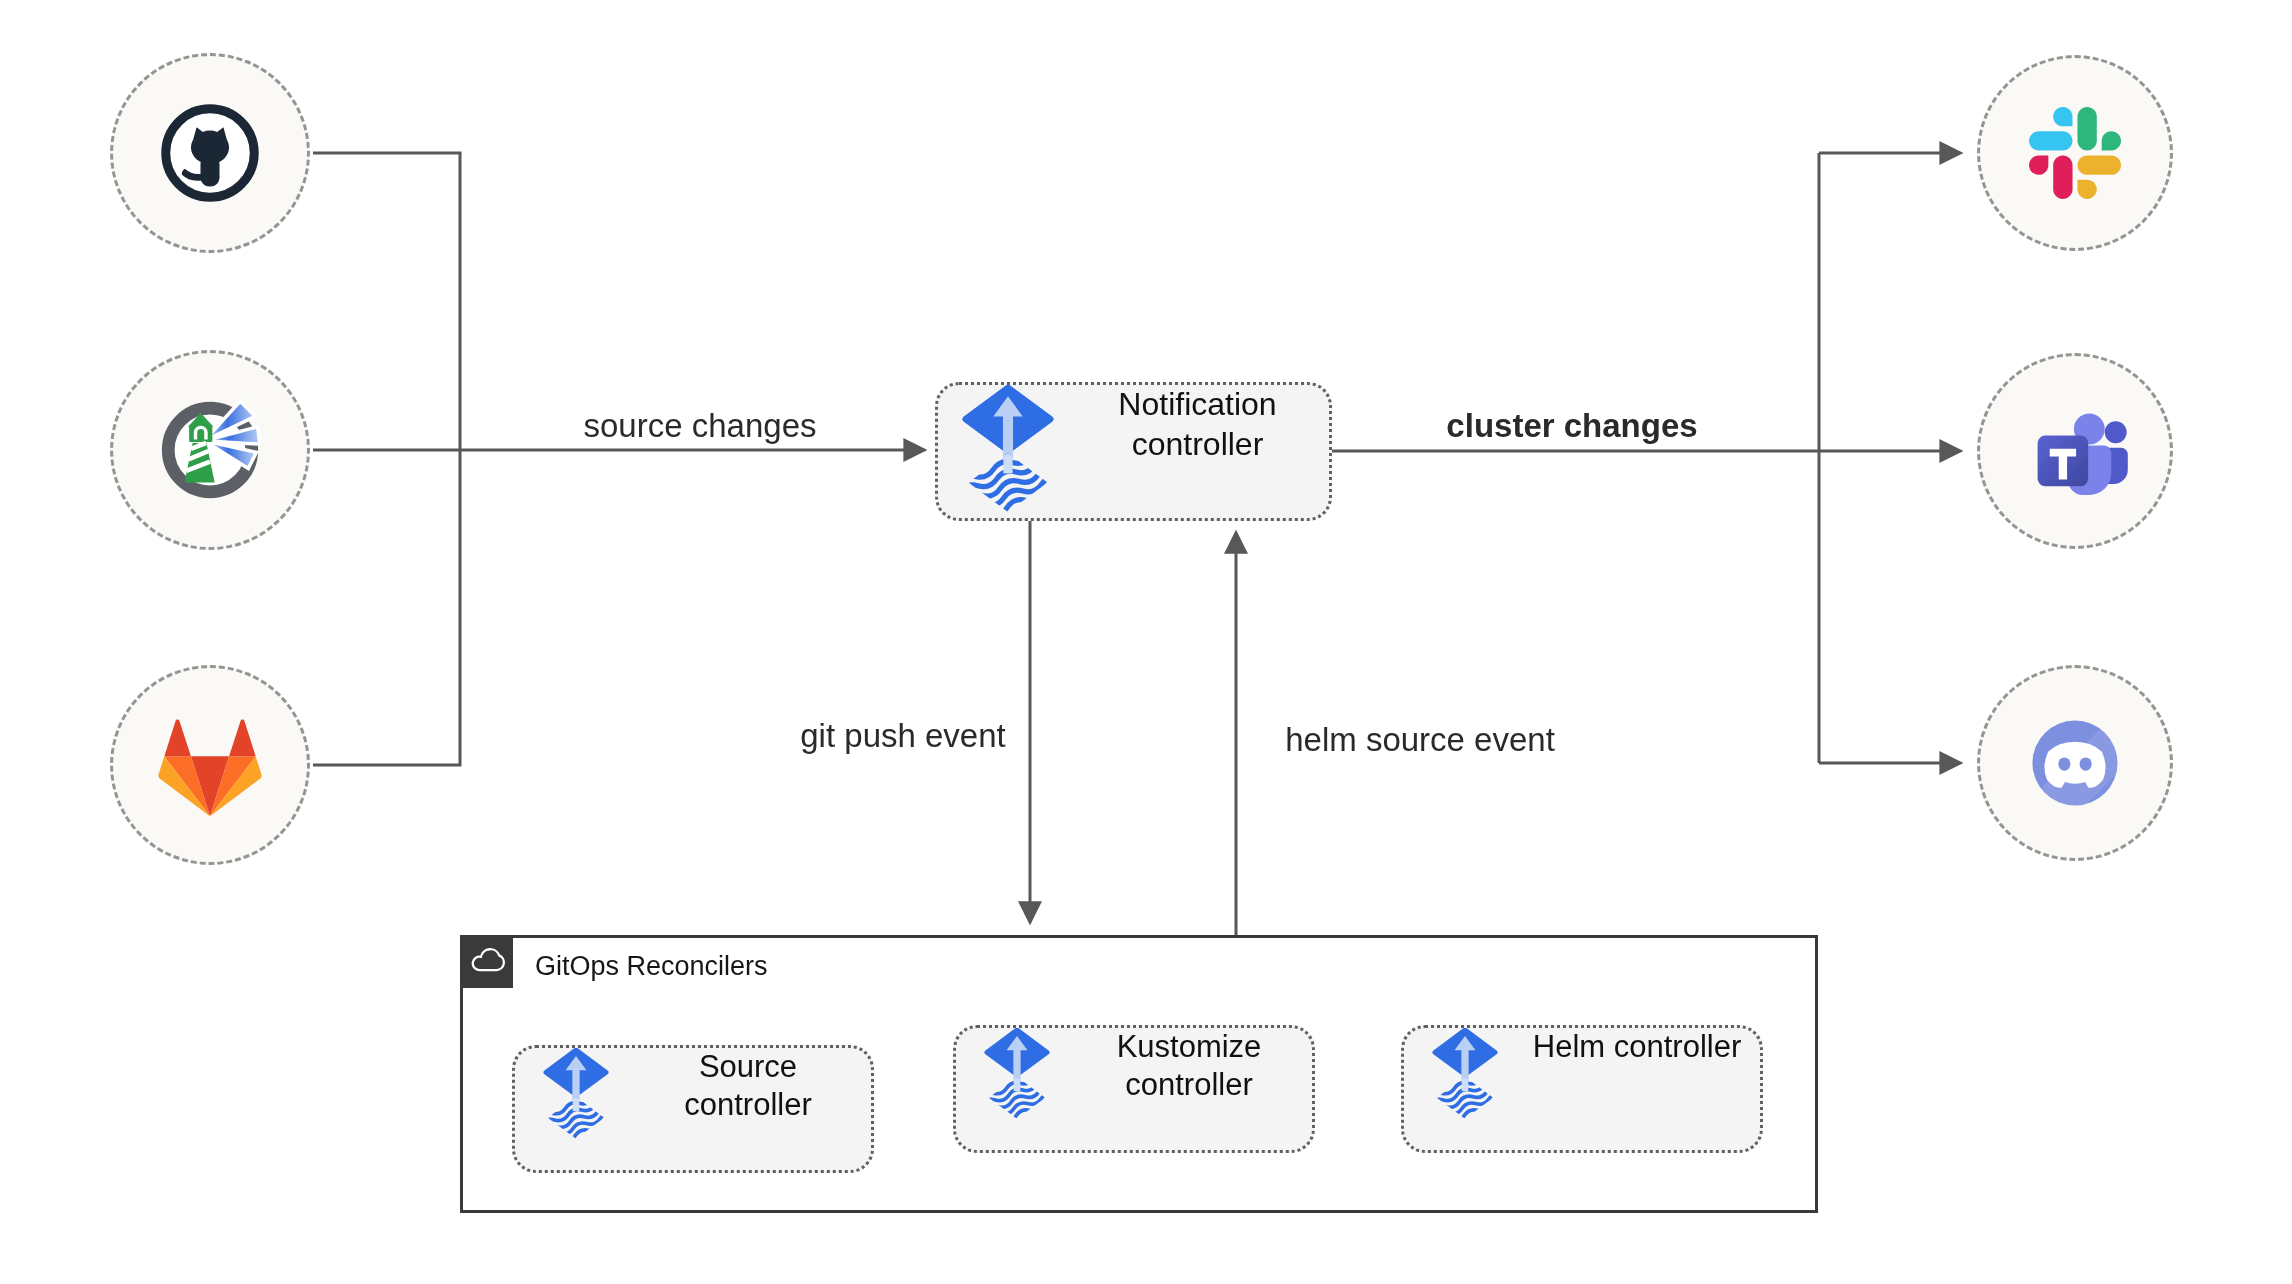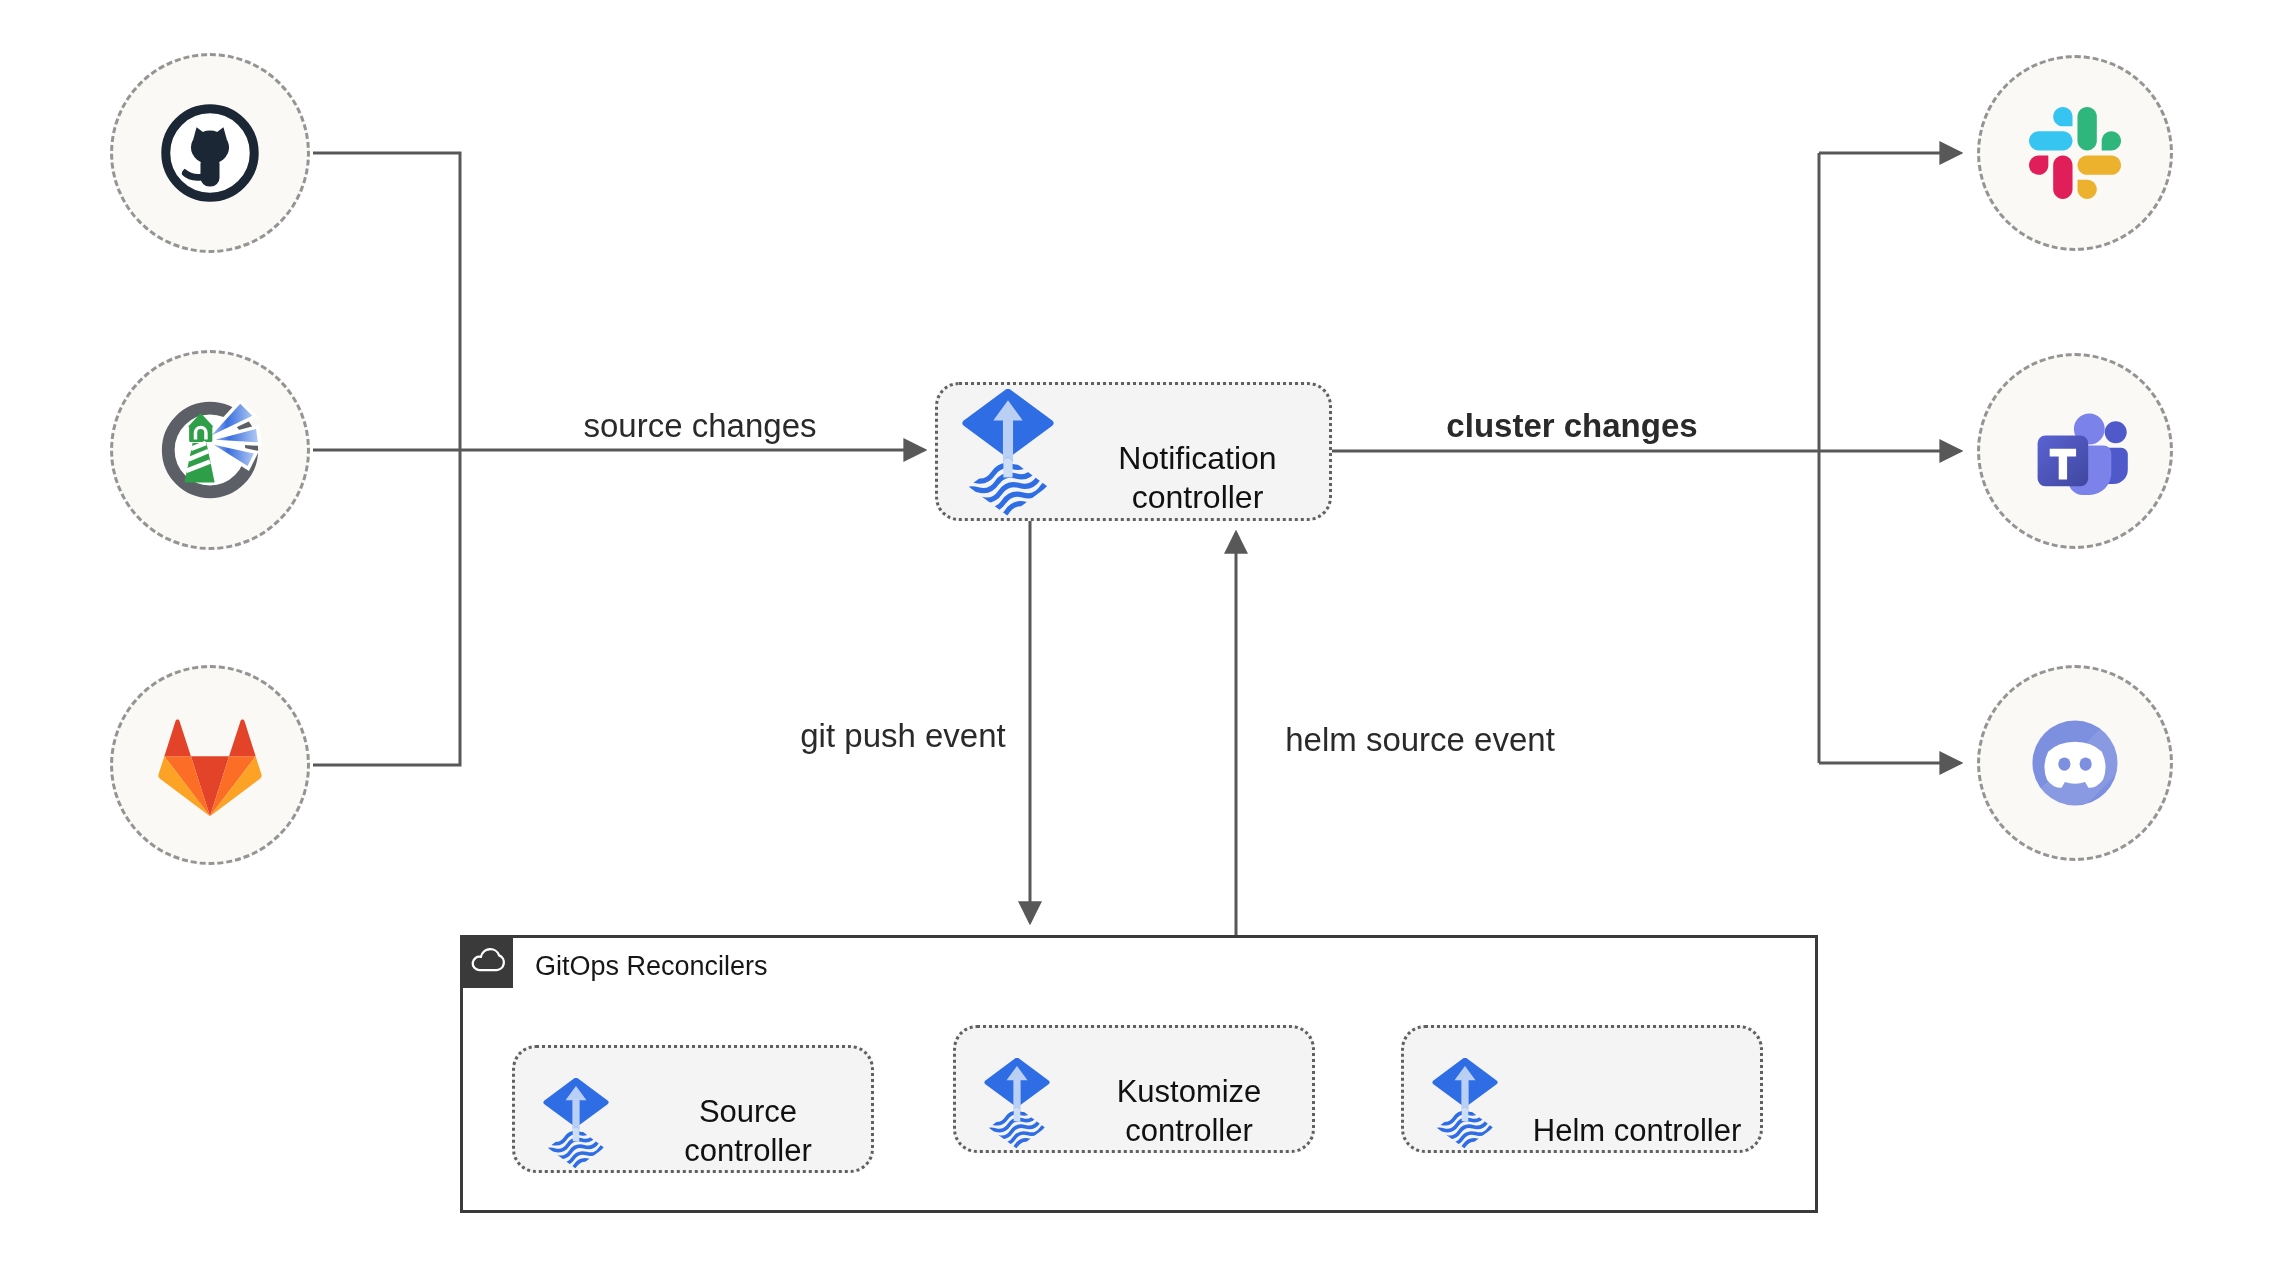--- a/index.html
+++ b/index.html
@@ -17,21 +17,21 @@
     display:flex;align-items:center;justify-content:center;
     box-sizing:border-box;z-index:2;
   }
   .circle-node.left{width:200px;height:200px;}
   .circle-node.right{width:196px;height:196px;}
 
   
   .ctrl-node{
     position:absolute;box-sizing:border-box;z-index:2;
     background:#f4f4f4;border:3px dotted #606060;border-radius:24px;
-    display:flex;align-items:flex-end;
+    display:flex;align-items:flex-start;
   }
   .ctrl-node .label{
     flex:1;text-align:center;font-size:31px;line-height:1.24;color:#111111;
     padding:0 18px 0 6px;
   }
   .ctrl-node.big .label{font-size:32px;}
 
   
   .edge-label{
     position:absolute;transform:translate(-50%,-50%);

